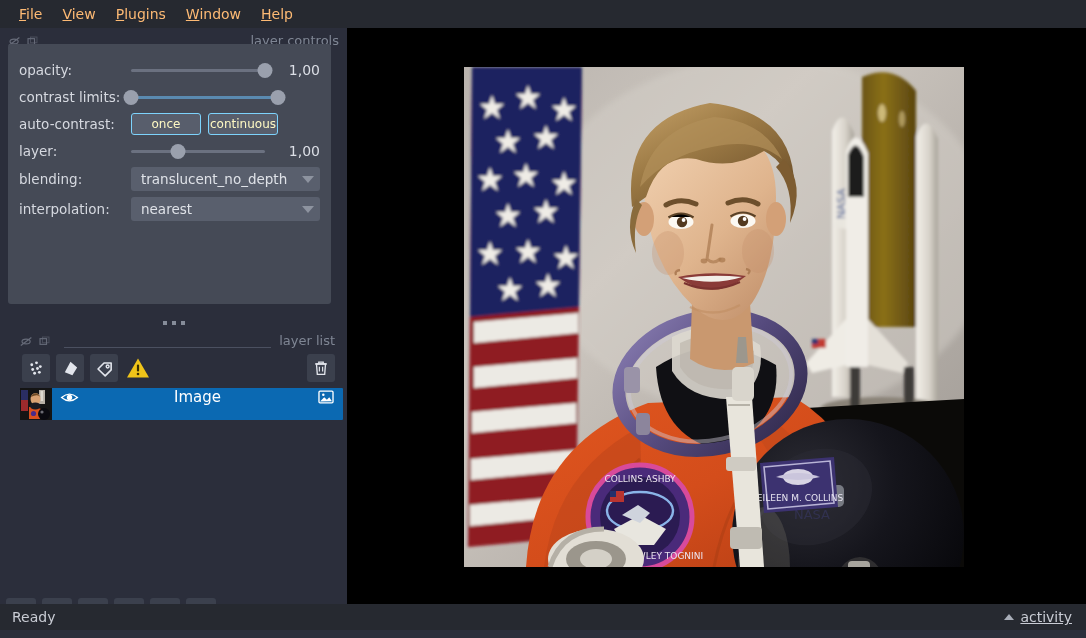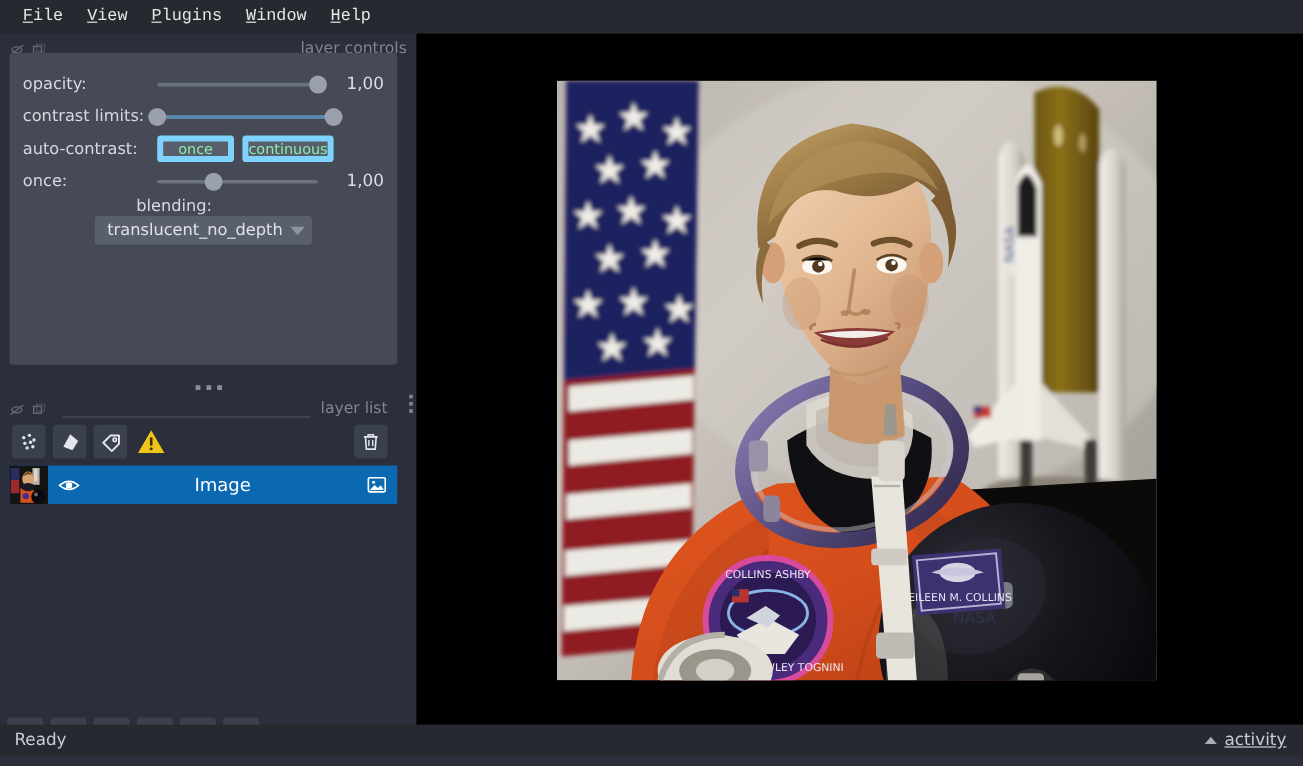--- a/index.html
+++ b/index.html
@@ -18,26 +18,25 @@
   
   #menubar {
     position: absolute; left: 0; top: 0;
     width: 1086px; height: 28px;
     background: #262930;
     display: flex; align-items: center;
     padding-left: 10px;
     gap: 2px;
   }
   .menu-item {
-    color: #e5e5e5;
+    color: #fdba74;
     font-size: 14px;
     padding: 3px 9px;
     cursor: default;
     white-space: nowrap;
-    font-family: Liberation Mono, monospace;
   }
   .mn { text-decoration: underline; }
 
   
   #leftdock {
     position: absolute; left: 0; top: 28px;
     width: 347px; height: 576px;
     background: #2b2e3b;
   }
 
@@ -119,23 +118,23 @@
     font-size: 14px;
     width: 34px; text-align: right;
     white-space: nowrap;
   }
 
   .btn-pair { display: flex; gap: 7px; flex: 1 1 auto; }
   .mini-btn {
     flex: 1 1 0;
     height: 22px;
     background: #585e6c;
-    border: 5px solid #7dd3fc;
+    border: 1px solid #7dd3fc;
     border-radius: 3px;
-    color: #86efac;
+    color: #fef9c3;
     font-size: 12px;
     display: flex; align-items: center; justify-content: center;
     cursor: default;
   }
 
   .cm-value { color: #dcdfe6; font-size: 13.5px; }
 
   .combo {
     flex: 1 1 auto;
     height: 24px;
@@ -162,21 +161,21 @@
     width: 347px; height: 14px;
     display: flex; align-items: center; justify-content: center;
     gap: 5px;
   }
   #splitter i {
     width: 4px; height: 4px; background: #868c99; display: block;
   }
 
   
   #layer-list-area {
-    position: absolute; left: 0; top: 300px;
+    position: absolute; left: 12px; top: 300px;
     width: 347px; height: 260px;
   }
   #layerlist-titlebar { position: relative; }
   .vdots {
     position: absolute; right: 3px; top: 1px;
     display: flex; flex-direction: column; gap: 3px; align-items: center;
   }
   .vdots i { width: 3px; height: 3px; background: #7f8694; display: block; }
 
   #layer-buttons {
@@ -192,21 +191,21 @@
     display: flex; align-items: center; justify-content: center;
     cursor: default;
   }
   .tool-btn.warn { background: transparent; }
   .spacer { flex: 1 1 auto; }
 
   #layer-row {
     margin: 4px 16px 0 8px;
     height: 32px;
     background: #0b69b2;
-    display: flex; align-items: center;
+    display: flex; align-items: flex-start;
     border-radius: 1px;
     cursor: default;
   }
   .layer-thumb {
     width: 32px; height: 32px;
     flex: 0 0 32px;
     background: #1c1c1c;
     overflow: hidden;
     position: relative;
   }
@@ -329,41 +328,50 @@
         <div class="ctl-label">auto-contrast:</div>
         <div class="ctl-field">
           <div class="btn-pair" style="margin-right:42px;">
             <div class="mini-btn">once</div>
             <div class="mini-btn">continuous</div>
           </div>
         </div>
       </div>
 
       <div class="ctl-row">
-        <div class="ctl-label">once:</div>
+        <div class="ctl-label">layer:</div>
         <div class="ctl-field">
           <div class="slider">
             <div class="track"></div>
             <div class="knob" id="gamma-knob" style="left: 35%;"></div>
           </div>
           <div class="val">1,00</div>
         </div>
       </div>
 
 
-      <div class="ctl-row" style="height:30px;flex-direction:column;">
+      <div class="ctl-row" style="height:30px;">
         <div class="ctl-label">blending:</div>
         <div class="ctl-field">
           <div class="combo">
             <span>translucent_no_depth</span>
             <span class="caret"></span>
           </div>
         </div>
       </div>
 
+      <div class="ctl-row" style="height:30px;">
+        <div class="ctl-label">interpolation:</div>
+        <div class="ctl-field">
+          <div class="combo">
+            <span>nearest</span>
+            <span class="caret"></span>
+          </div>
+        </div>
+      </div>
 
     </div>
 
     <div id="splitter">
       <i></i>
         <i></i>
         <i></i>
     </div>
 
     <div id="layer-list-area">

